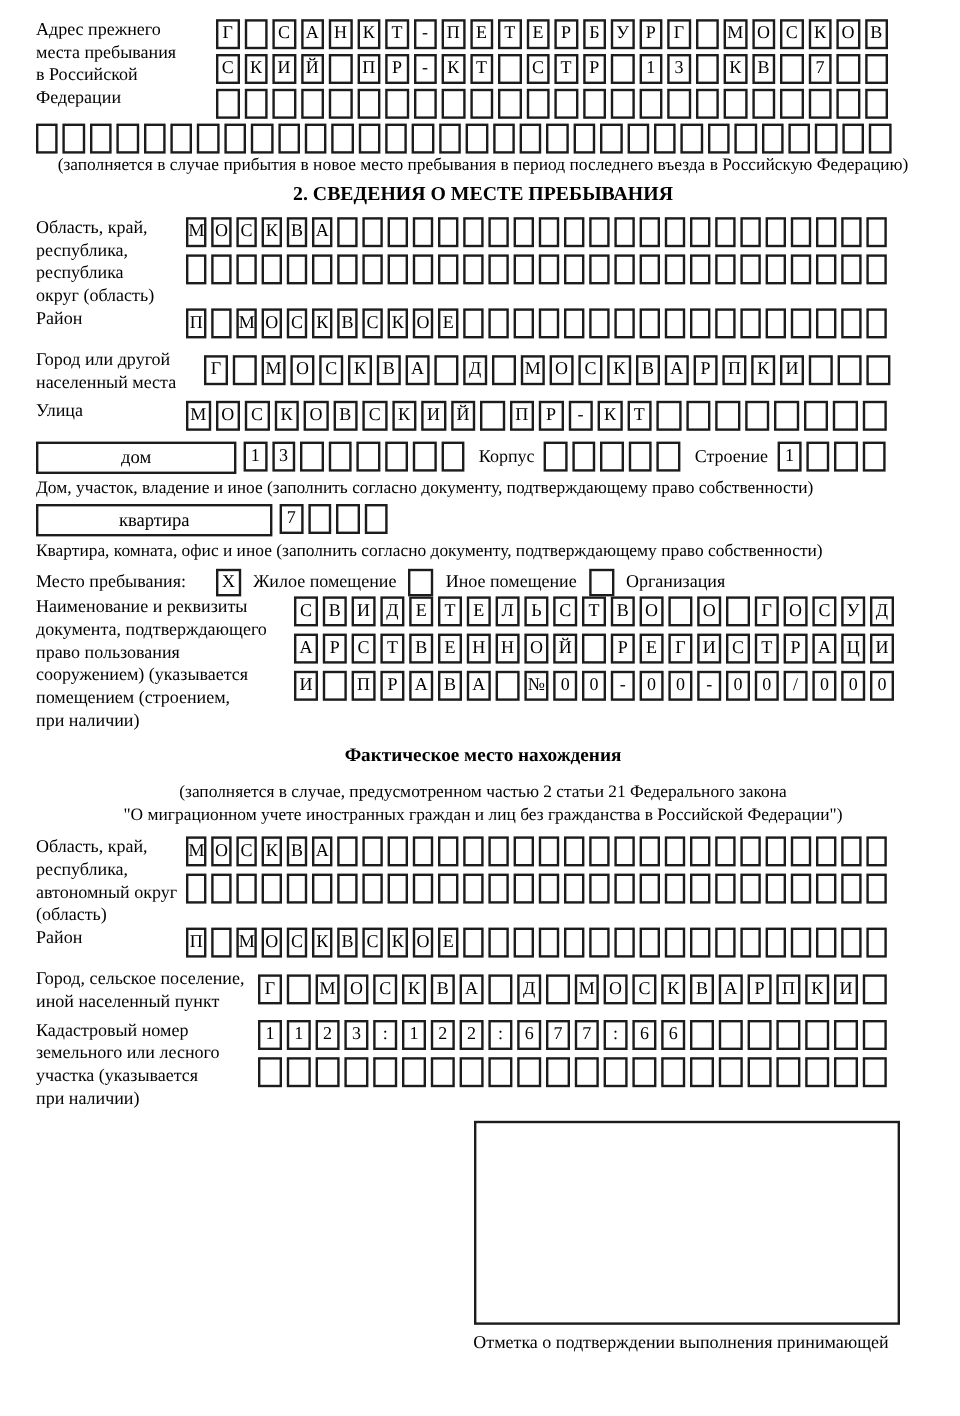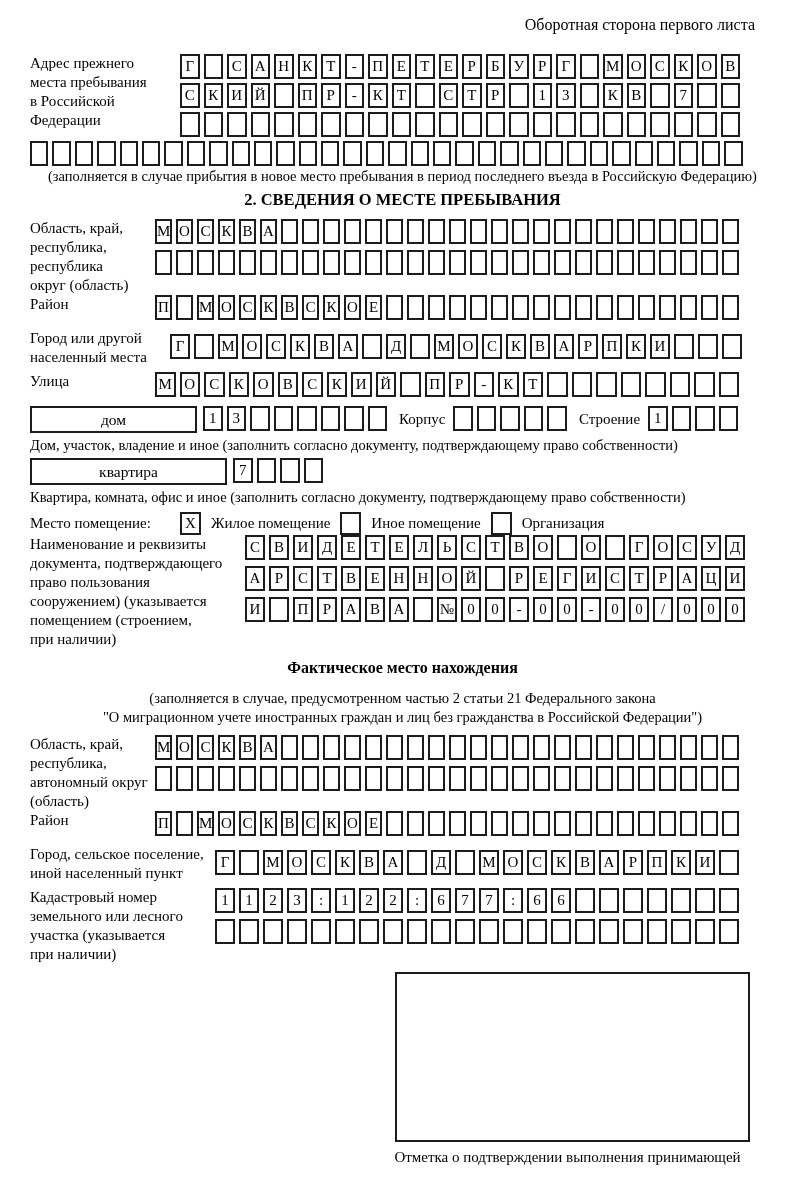--- a/index.html
+++ b/index.html
@@ -65,21 +65,20 @@
   .stamp-cap { width:415px; margin-left:330px; font-size:15px; line-height:19px; text-align:center; }
 
   .mb2 { margin-bottom:2px; } .mb4 { margin-bottom:4px; } .mb6 { margin-bottom:6px; }
   .mt4 { margin-top:4px; }
 </style>
 </head>
 <body>
 
 <div class="page">
 
-  <div class="hdr">Оборотная сторона первого листа</div>
 
   <div class="flexrow">
     <div class="lbl w150">
       <span>Адрес прежнего</span>
       <span>места пребывания</span>
       <span>в Российской</span>
       <span>Федерации</span>
     </div>
     <div class="rows">
       <div class="boxrow">
@@ -403,21 +402,21 @@
     <div class="boxrow">
         <span class="cell" style="width: 19.5px;">7</span>
         <span class="cell" style="width: 19.5px;"></span>
         <span class="cell" style="width: 19.5px;"></span>
         <span class="cell" style="width: 19.5px;"></span>
       </div>
   </div>
   <div class="caption mb6">Квартира, комната, офис и иное (заполнить согласно документу, подтверждающему право собственности)</div>
 
   <div class="flexrow mt4">
-    <div class="place-lbl">Место помещение:</div>
+    <div class="place-lbl">Место пребывания:</div>
     <span class="chk">X</span>
     <span class="opt-lbl">Жилое помещение</span>
     <span class="chk"></span>
     <span class="opt-lbl">Иное помещение</span>
     <span class="chk"></span>
     <span class="opt-lbl">Организация</span>
   </div>
 
   <div class="flexrow">
     <div class="lbl w215">

